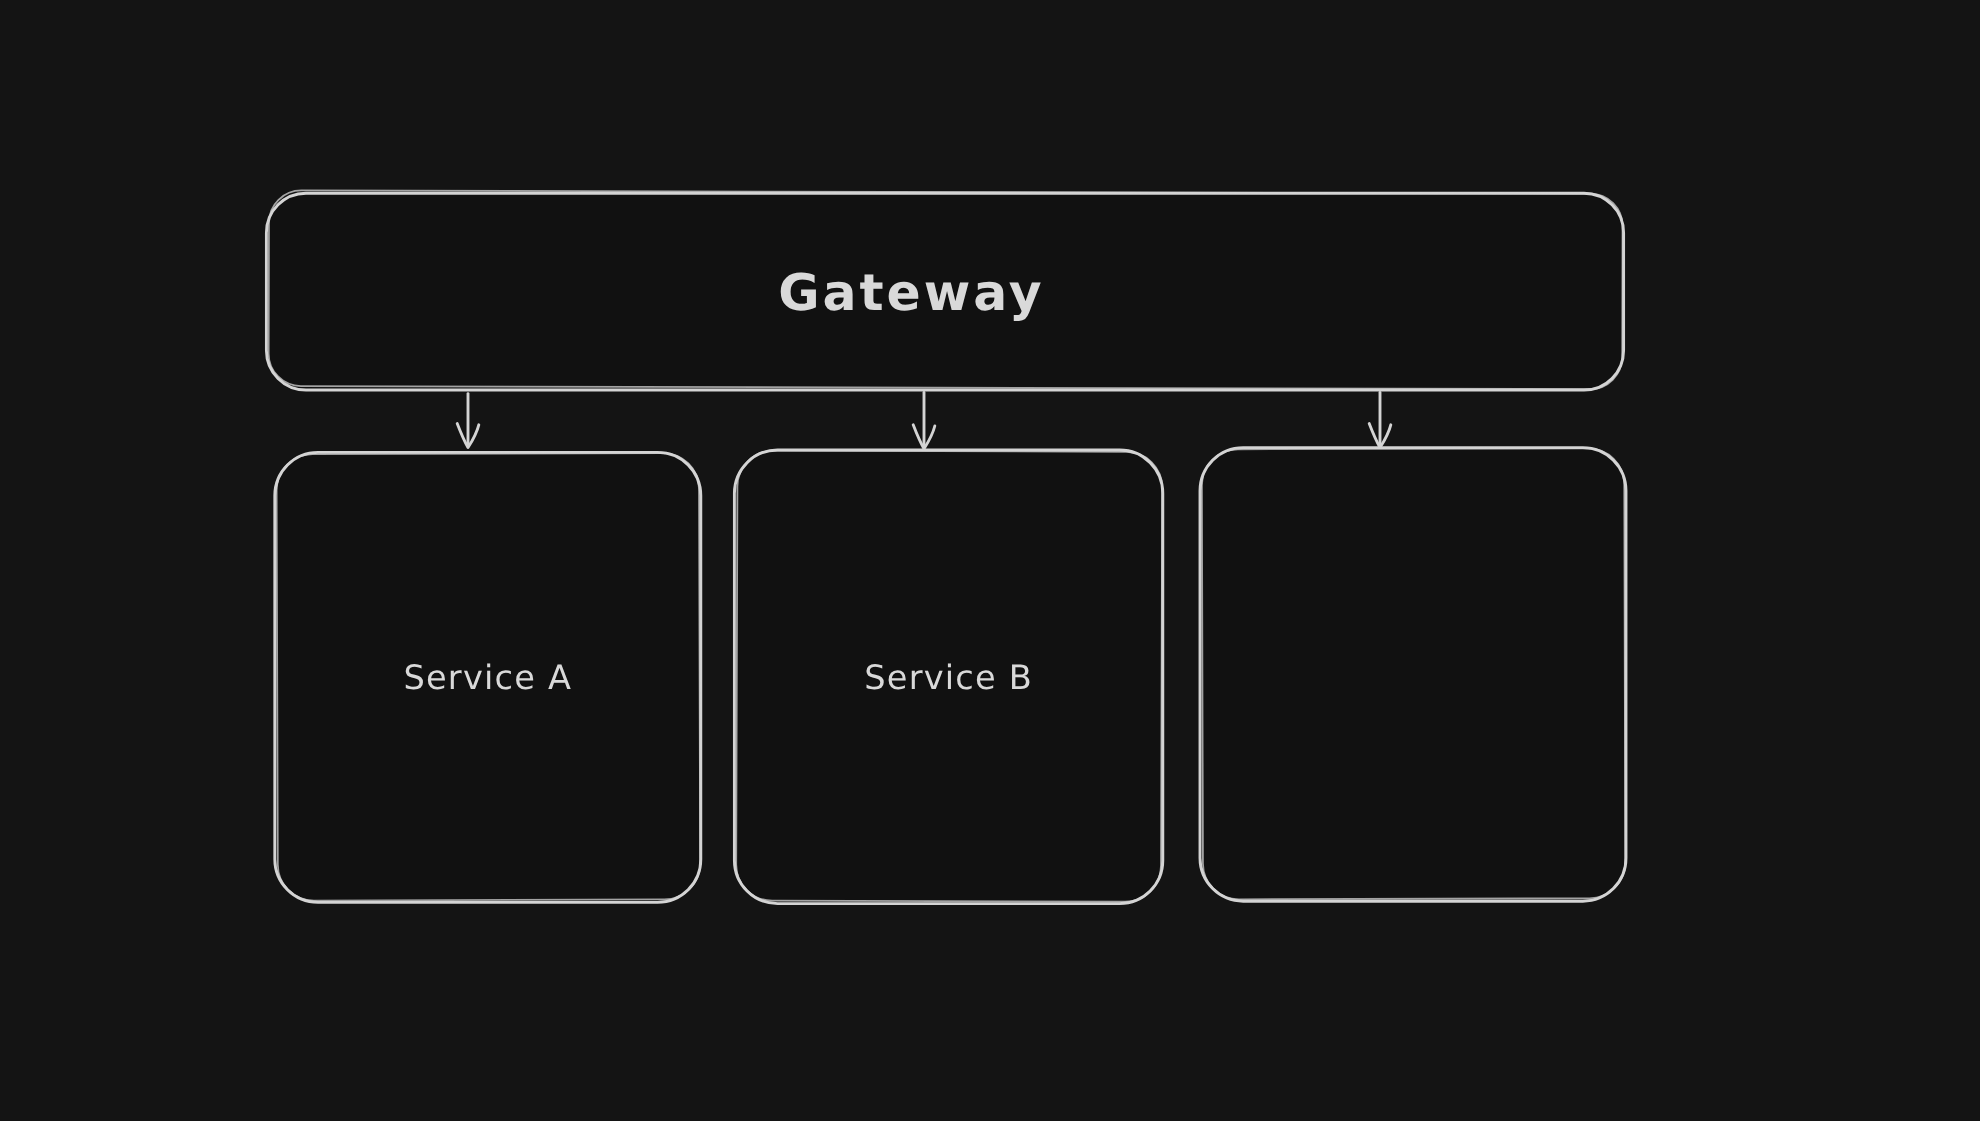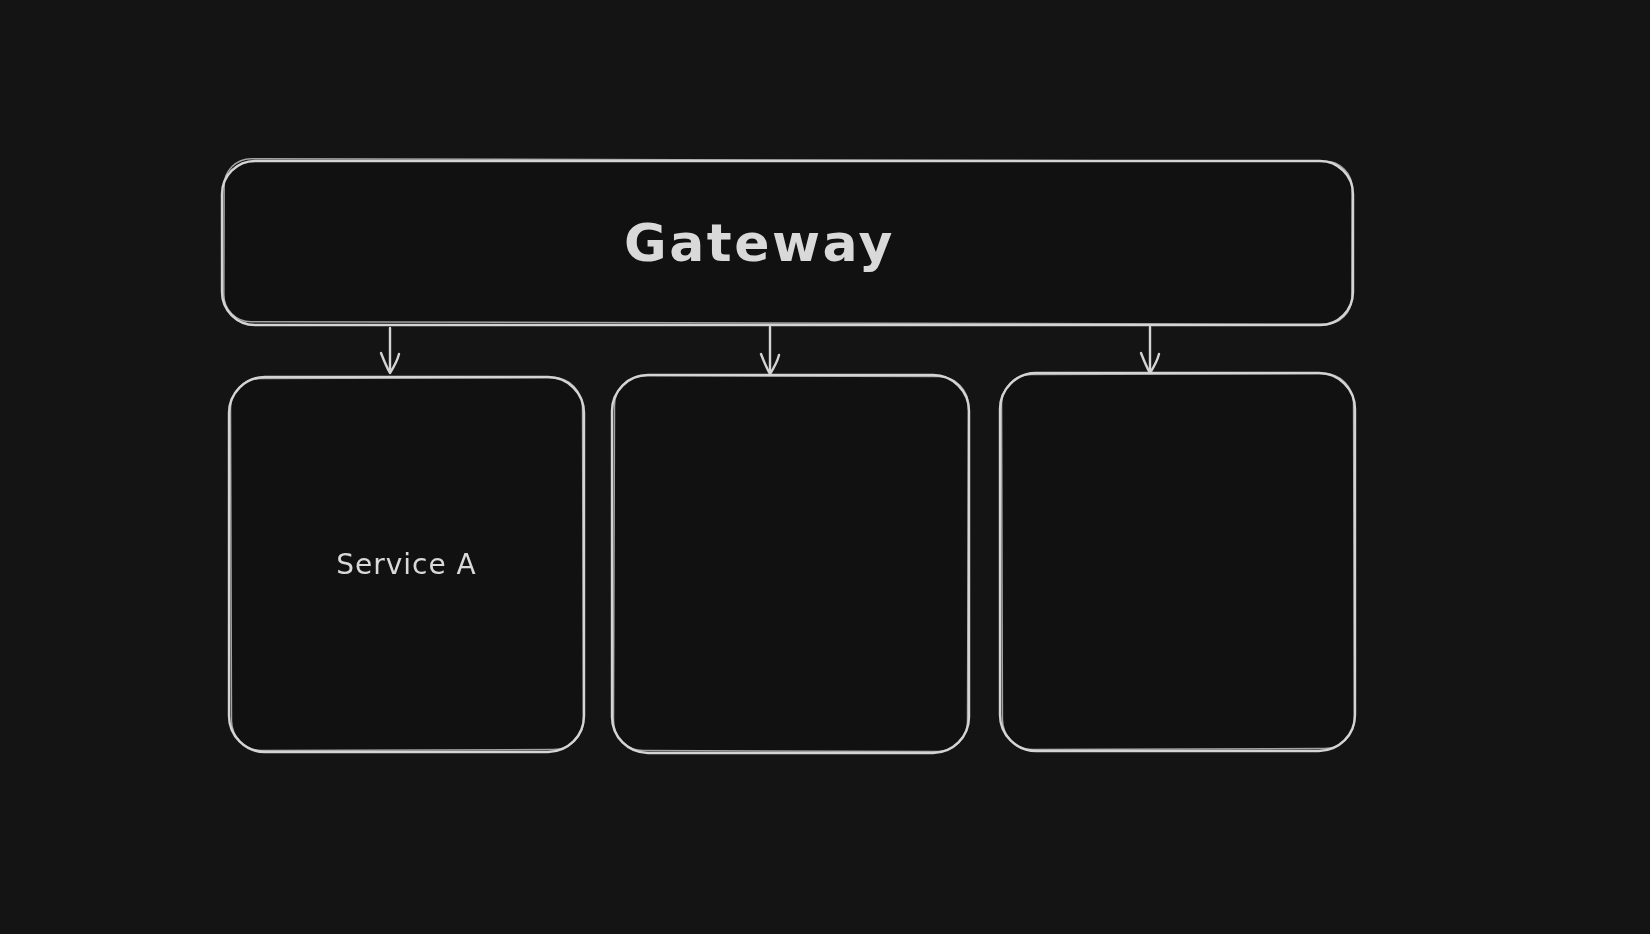--- a/index.html
+++ b/index.html
@@ -52,21 +52,21 @@
     display: flex;
     align-items: center;
     justify-content: center;
     color: var(--text);
     text-align: center;
     user-select: none;
     white-space: nowrap;
   }
   .label-gateway {
     left: 221px; top: 160px; width: 1133px; height: 166px;
-    font-size: 52px;
+    font-size: 42px;
     font-weight: 600;
     letter-spacing: 2.5px;
     transform: translateX(-28px);
   }
   .label-service {
     font-size: 28px;
     font-weight: 500;
     letter-spacing: 1px;
     text-align: center;
   }
@@ -114,14 +114,15 @@
     <g>
       <path class="sketch" d="M1150 327 L1150 372"></path>
       <path class="sketch" d="M1141 353 Q1146 366 1150 373 Q1157 362 1159 354"></path>
     </g>
   </svg>
 
   <div class="label label-gateway">Gateway</div>
 
   <div class="label label-service label-service-a">Service A</div>
 
+  <div class="label label-service label-service-b">Service B</div>
 
 </div>
 
 </body></html>

